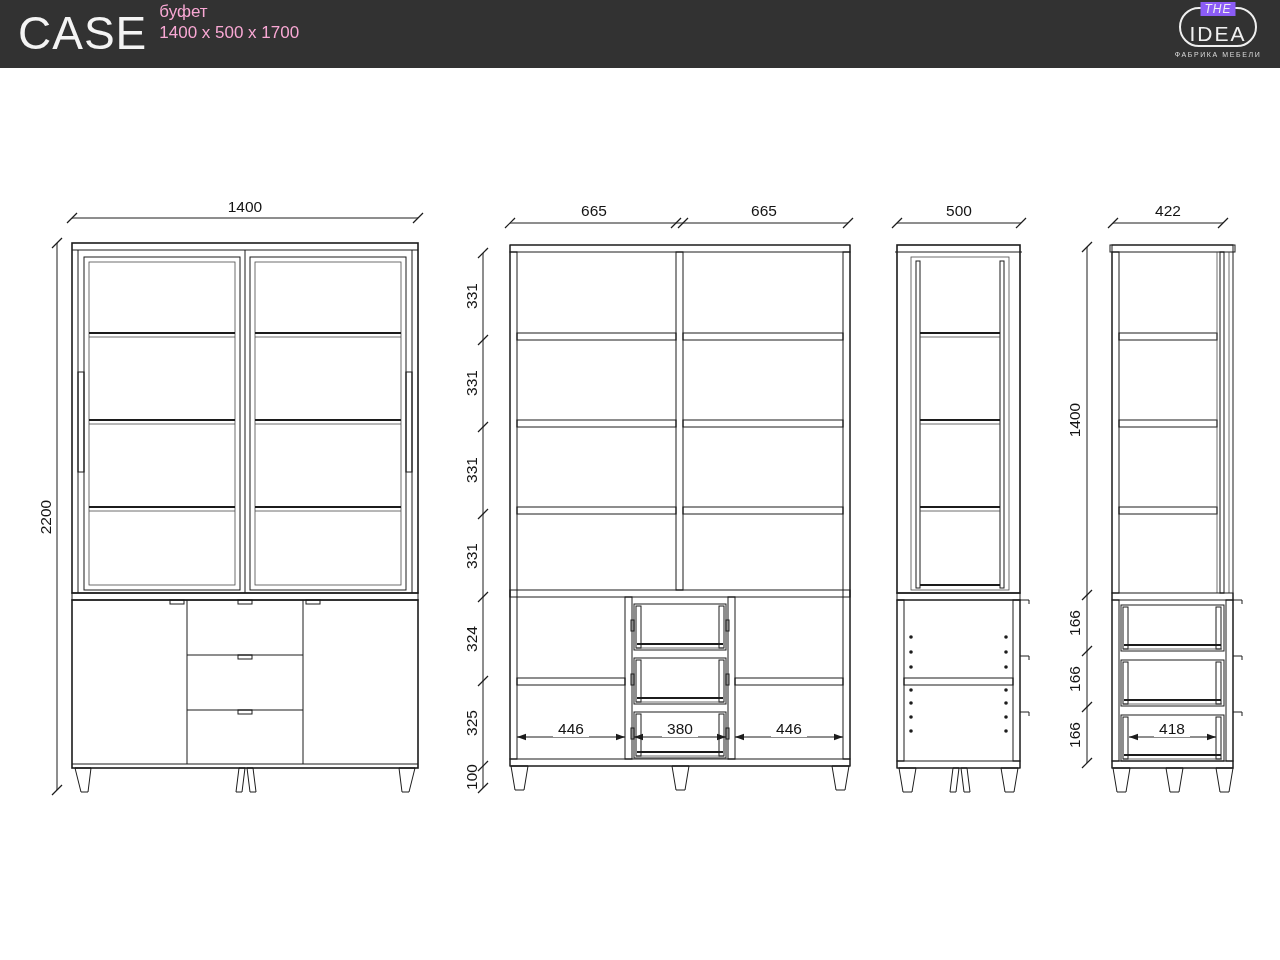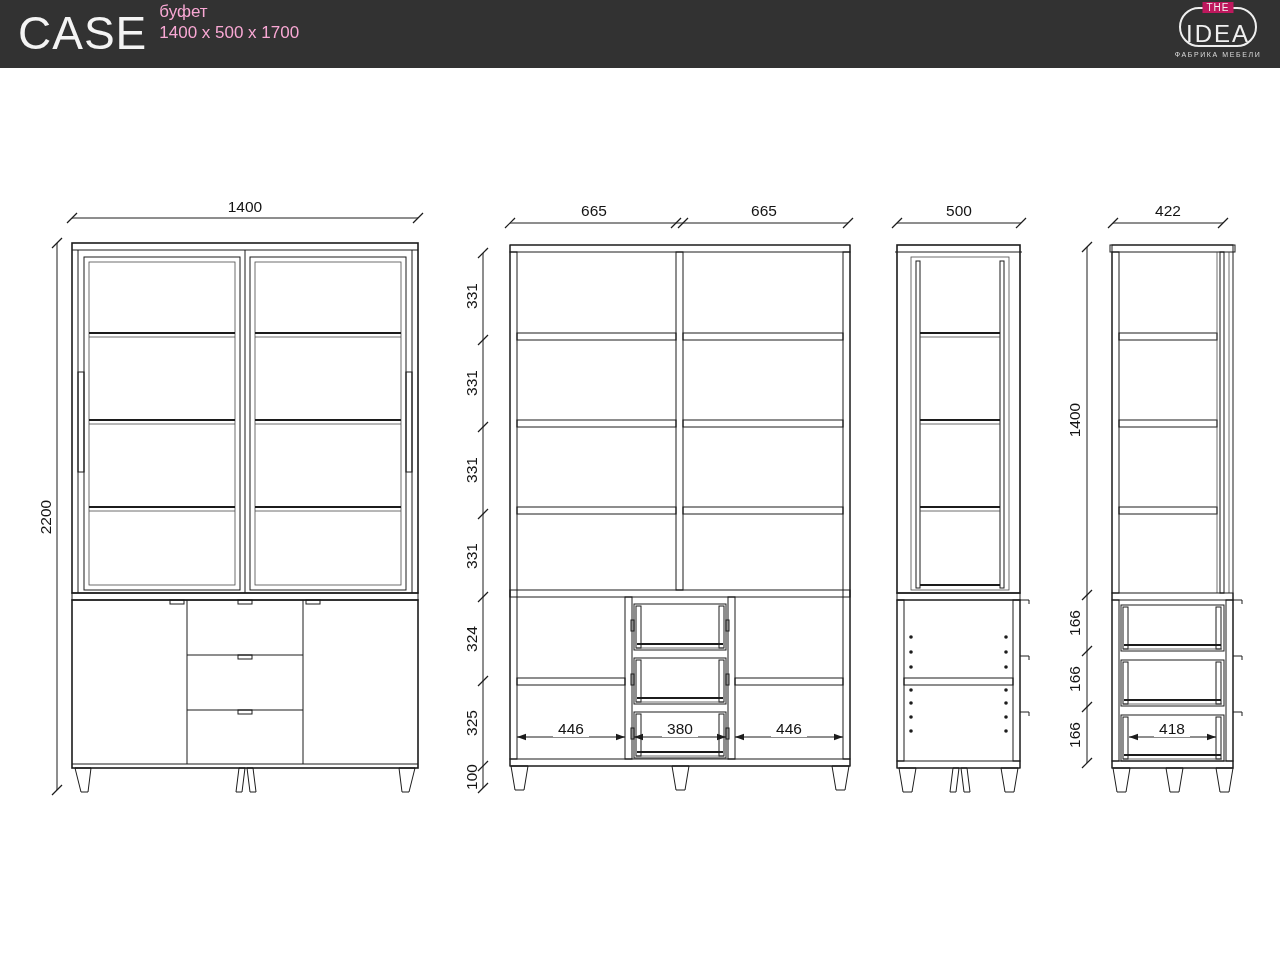--- a/index.html
+++ b/index.html
@@ -7,23 +7,23 @@
   .page{position:relative;width:1204px;height:960px;background:#ffffff;}
 
   
   .header{position:absolute;top:0;left:0;width:1280px;height:68px;background:#323232;
           display:flex;align-items:flex-start;box-sizing:border-box;padding-left:18px;color:#f2f2f2;}
   .title{font-size:46px;line-height:66px;letter-spacing:1px;color:#f4f4f4;}
   .subblock{margin:1px 0 0 12px;font-size:17px;line-height:21px;color:#f9a8d4;}
   .logo{margin-left:auto;margin-right:16px;margin-top:7px;width:92px;text-align:center;color:#f0f0f0;}
   .logo-oval{position:relative;width:74px;height:36px;margin:0 auto;border:2px solid #efefef;border-radius:20px;
              display:flex;align-items:center;justify-content:center;}
-  .logo-the{position:absolute;top:-7px;left:50%;transform:translateX(-50%);background:#be185d;
-            padding:0 4px;font-size:10px;letter-spacing:1px;}
-  .logo-idea{font-size:24px;letter-spacing:2px;margin-top:14px;}
+  .logo-the{position:absolute;top:-7px;left:50%;transform:translateX(-50%);background:#8b5cf6;
+            padding:0 4px;font-size:12px;letter-spacing:1px;font-style:italic;}
+  .logo-idea{font-size:21px;letter-spacing:2px;margin-top:14px;}
   .logo-tagline{font-size:7px;letter-spacing:1.6px;margin-top:4px;color:#dcdcdc;white-space:nowrap;}
 
   
   svg{position:absolute;top:68px;left:0;}
   .ln line,.ln rect,.ln polygon,.ln path{stroke:#1c1c1c;stroke-width:1;fill:none;}
   .ln .th{stroke-width:1.6;}
   .ln .thin{stroke-width:0.8;stroke:#4a4a4a;}
   .ln .sh{stroke-width:2.2;}
   .h{fill:url(#hatch);stroke:#1c1c1c;stroke-width:0.8;}
   .dk{fill:#3f3f3f;stroke:none;}

